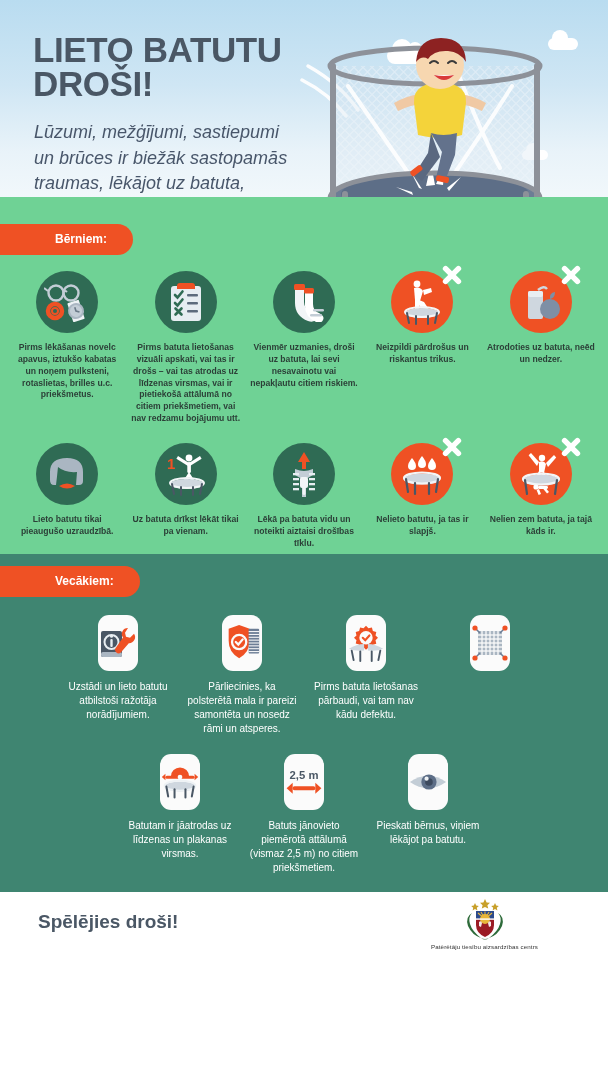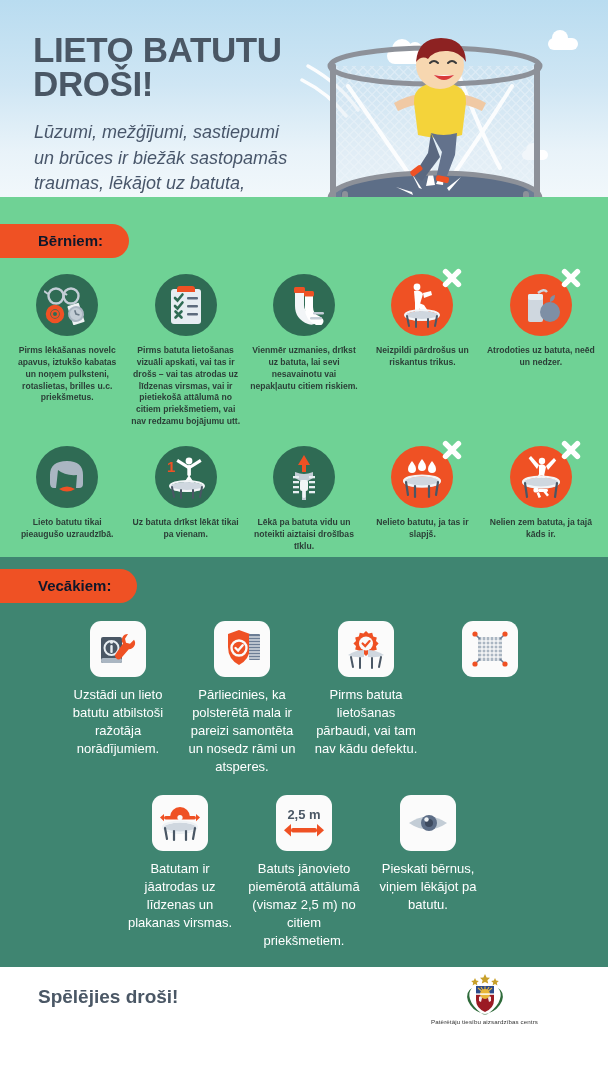--- a/index.html
+++ b/index.html
@@ -28,40 +28,40 @@
   .cloud.c2:before{content:"";position:absolute;background:#fff;border-radius:50%;width:16px;height:16px;left:4px;top:-8px;}
   .cloud.c3{left:522px;top:150px;width:26px;height:10px;}
   .cloud.c3:before{content:"";position:absolute;background:#fff;border-radius:50%;width:14px;height:14px;left:4px;top:-7px;}
 
   .hero-grass{position:absolute;left:0;top:197px;width:608px;height:30px;background:#6fd295;}
 
   .tramp-svg{position:absolute;left:300px;top:18px;}
 
   
   .kids{position:relative;width:608px;background:#6fd295;padding-bottom:4px;}
-  .banner{position:relative;display:inline-block;background:#ef5124;color:#0f172a;
-          font-size:15px;font-weight:bold;padding:8px 26px 9px 38px;
+  .banner{position:relative;display:inline-block;background:#ef5124;color:#ffffff;
+          font-size:12px;font-weight:bold;padding:8px 26px 9px 55px;
           border-top-right-radius:22px;border-bottom-right-radius:22px;margin-top:12px;}
   .grid{display:flex;padding:0 8px;box-sizing:border-box;}
   .cell{flex:1;display:flex;flex-direction:column;align-items:center;padding:0 4px;box-sizing:border-box;}
   .circ{width:62px;height:62px;border-radius:50%;position:relative;display:flex;align-items:center;justify-content:center;}
   .circ.dark{background:#2f6b54;}
   .circ.red{background:#ef5124;}
   .cap{margin-top:9px;font-size:8.6px;line-height:1.38;text-align:center;color:#2c4038;font-weight:bold;}
   .xmark{position:absolute;right:-10px;top:-7px;width:22px;height:22px;}
 
   .row1{margin-top:16px;align-items:flex-start;}
   .row2{margin-top:18px;align-items:flex-start;}
 
   
   .parents{position:relative;width:608px;background:#3f8571;padding-bottom:14px;}
   .banner2{background:#ef5124;}
-  .sq{width:56px;height:56px;border-radius:11px;background:#fbfbfb;position:relative;
+  .sq{width:40px;height:56px;border-radius:11px;background:#fbfbfb;position:relative;
       display:flex;align-items:center;justify-content:center;}
-  .cap-w{margin-top:9px;font-size:13px;line-height:1.4;text-align:center;color:#ffffff;}
+  .cap-w{margin-top:9px;font-size:10px;line-height:1.4;text-align:center;color:#ffffff;}
   .pgrid{display:flex;justify-content:center;padding:0 10px;box-sizing:border-box;}
   .pcell{width:124px;display:flex;flex-direction:column;align-items:center;padding:0 6px;box-sizing:border-box;}
   .prow1{margin-top:18px;align-items:flex-start;}
   .prow2{margin-top:18px;align-items:flex-start;}
 
   
   .footer{position:relative;width:556px;height:78px;background:#fff;}
   .foot-txt{position:absolute;left:38px;top:22px;font-size:19px;font-weight:bold;color:#4a5765;}
   .logo-wrap{position:absolute;right:18px;top:8px;display:flex;flex-direction:column;align-items:center;}
   .logo-cap{font-size:6.2px;color:#333;margin-top:2px;letter-spacing:.1px;}
@@ -203,21 +203,21 @@
             <path d="M12 4 h9 v16 q0 7 7 9 q7 3 5 8 q-2 4 -8 2 q-13 -5 -13 -18 z" fill="#f2f5f7"></path>
             <rect x="11" y="2" width="11" height="6" rx="1.5" fill="#ef5124"></rect>
             <path d="M22 8 h8 v14 q0 7 6 9 q6 3 4 7 q-2 4 -7 2 q-11 -5 -11 -16 z" fill="#ffffff"></path>
             <rect x="21" y="6" width="10" height="5.5" rx="1.5" fill="#ef5124"></rect>
             <g fill="#c3cdd6">
                 <rect x="30" y="27" width="11" height="2.5" rx="1.2"></rect>
                 <rect x="27" y="32" width="12" height="2.5" rx="1.2"></rect>
               </g>
           </svg>
         </div>
-        <div class="cap">Vienmēr uzmanies, drīkst uz batuta, lai sevi nesavainotu vai nepakļautu citiem riskiem.</div>
+        <div class="cap">Vienmēr uzmanies, droši uz batuta, lai sevi nesavainotu vai nepakļautu citiem riskiem.</div>
       </div>
 
       <div class="cell">
         <div class="circ red">
           <svg width="48" height="46" viewBox="0 0 48 46">
             <g fill="#ffffff">
               <circle cx="19" cy="5" r="3.4"></circle>
               <path d="M16 9 q6 -2 9 3 l-3 10 l-5 -1 z"></path>
               <path d="M25 11 l8 -2 l1 4 l-8 3 z"></path>
               <path d="M17 20 l5 1 l-1 12 l-4 -1 z"></path>

